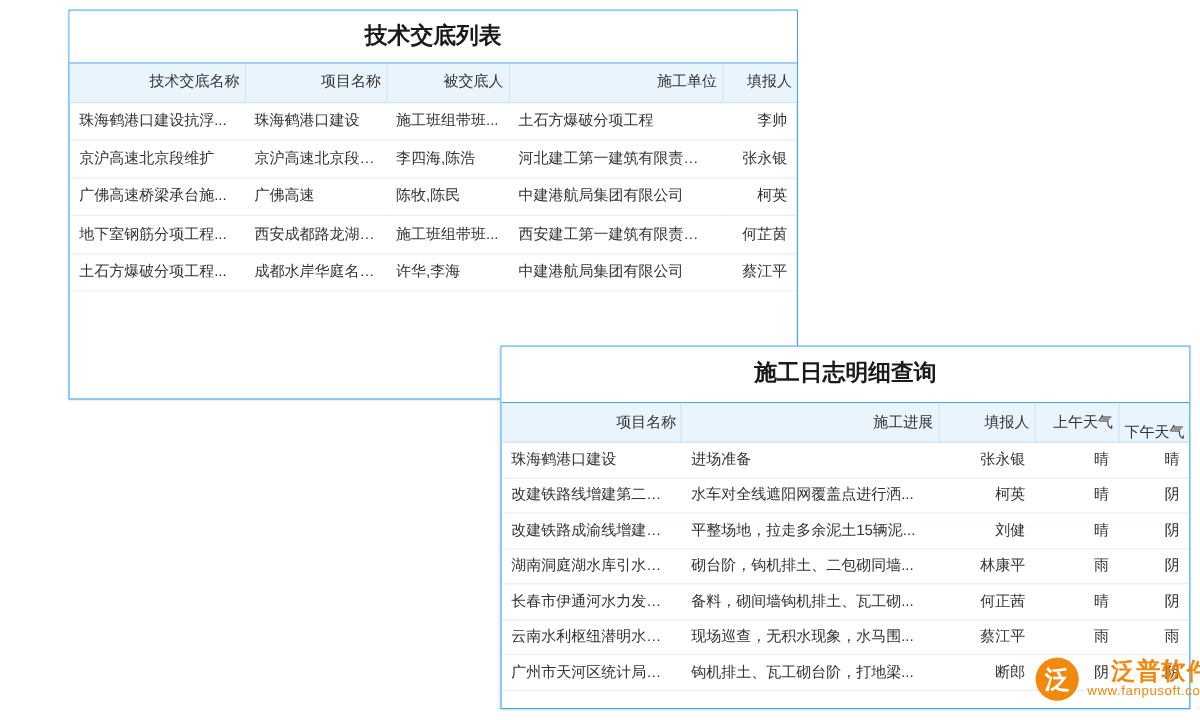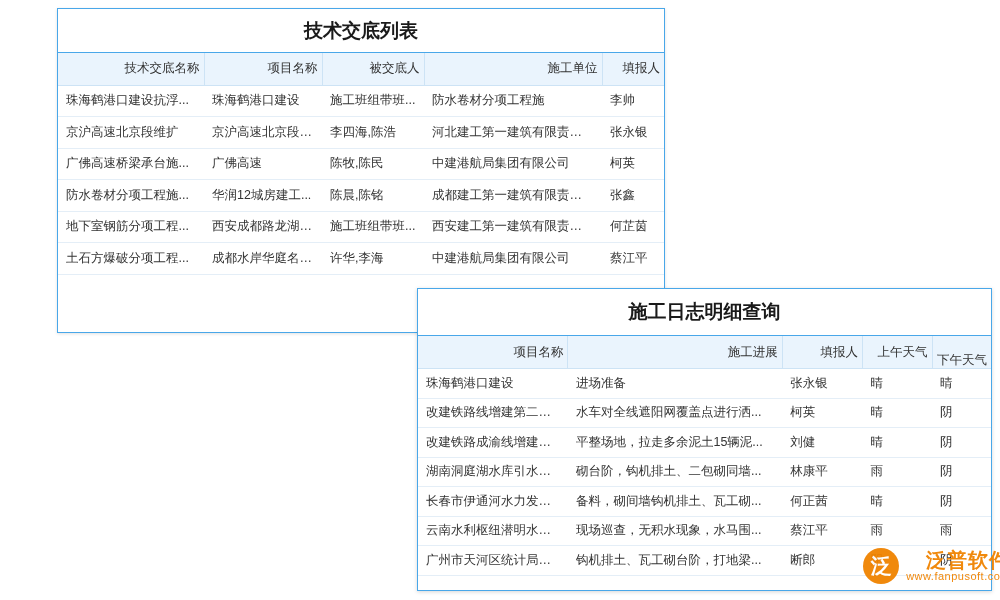--- a/index.html
+++ b/index.html
@@ -82,21 +82,21 @@
     box-sizing: border-box;
     color: #333333;
     font-size: 12.5px;
     white-space: nowrap;
     overflow: hidden;
     text-overflow: ellipsis;
   }
   .link {
     color: #2a8fe0;
   }
-  .ctr { text-align: left; }
+  .ctr { text-align: right; }
 
   
   #tech-table col.c0 { width: 146px; }
   #tech-table col.c1 { width: 118px; }
   #tech-table col.c2 { width: 102px; }
   #tech-table col.c3 { width: 178px; }
   #tech-table col.c4 { width: 62px; }
 
   
   #log-table col.c0 { width: 140px; }
@@ -161,43 +161,36 @@
             <th>被交底人</th>
             <th>施工单位</th>
             <th>填报人</th>
           </tr>
         </thead>
         <tbody>
           <tr>
             <td class="link">珠海鹤港口建设抗浮...</td>
             <td class="link">珠海鹤港口建设</td>
             <td>施工班组带班...</td>
-            <td>防水卷材分项工程施</td>
+            <td>土石方爆破分项工程</td>
             <td class="link ctr">李帅</td>
           </tr>
           <tr>
             <td class="link">京沪高速北京段维扩</td>
             <td class="link">京沪高速北京段维修</td>
             <td>李四海,陈浩</td>
             <td>河北建工第一建筑有限责任公司</td>
             <td class="link ctr">张永银</td>
           </tr>
           <tr>
             <td class="link">广佛高速桥梁承台施...</td>
             <td class="link">广佛高速</td>
             <td>陈牧,陈民</td>
             <td>中建港航局集团有限公司</td>
             <td class="link ctr">柯英</td>
-          </tr>
-          <tr>
-            <td class="link">防水卷材分项工程施...</td>
-            <td class="link">华润12城房建工...</td>
-            <td>陈晨,陈铭</td>
-            <td>成都建工第一建筑有限责任公司</td>
-            <td class="link ctr">张鑫</td>
           </tr>
           <tr>
             <td class="link">地下室钢筋分项工程...</td>
             <td class="link">西安成都路龙湖上...</td>
             <td>施工班组带班...</td>
             <td>西安建工第一建筑有限责任公司</td>
             <td class="link ctr">何芷茵</td>
           </tr>
           <tr>
             <td class="link">土石方爆破分项工程...</td>

